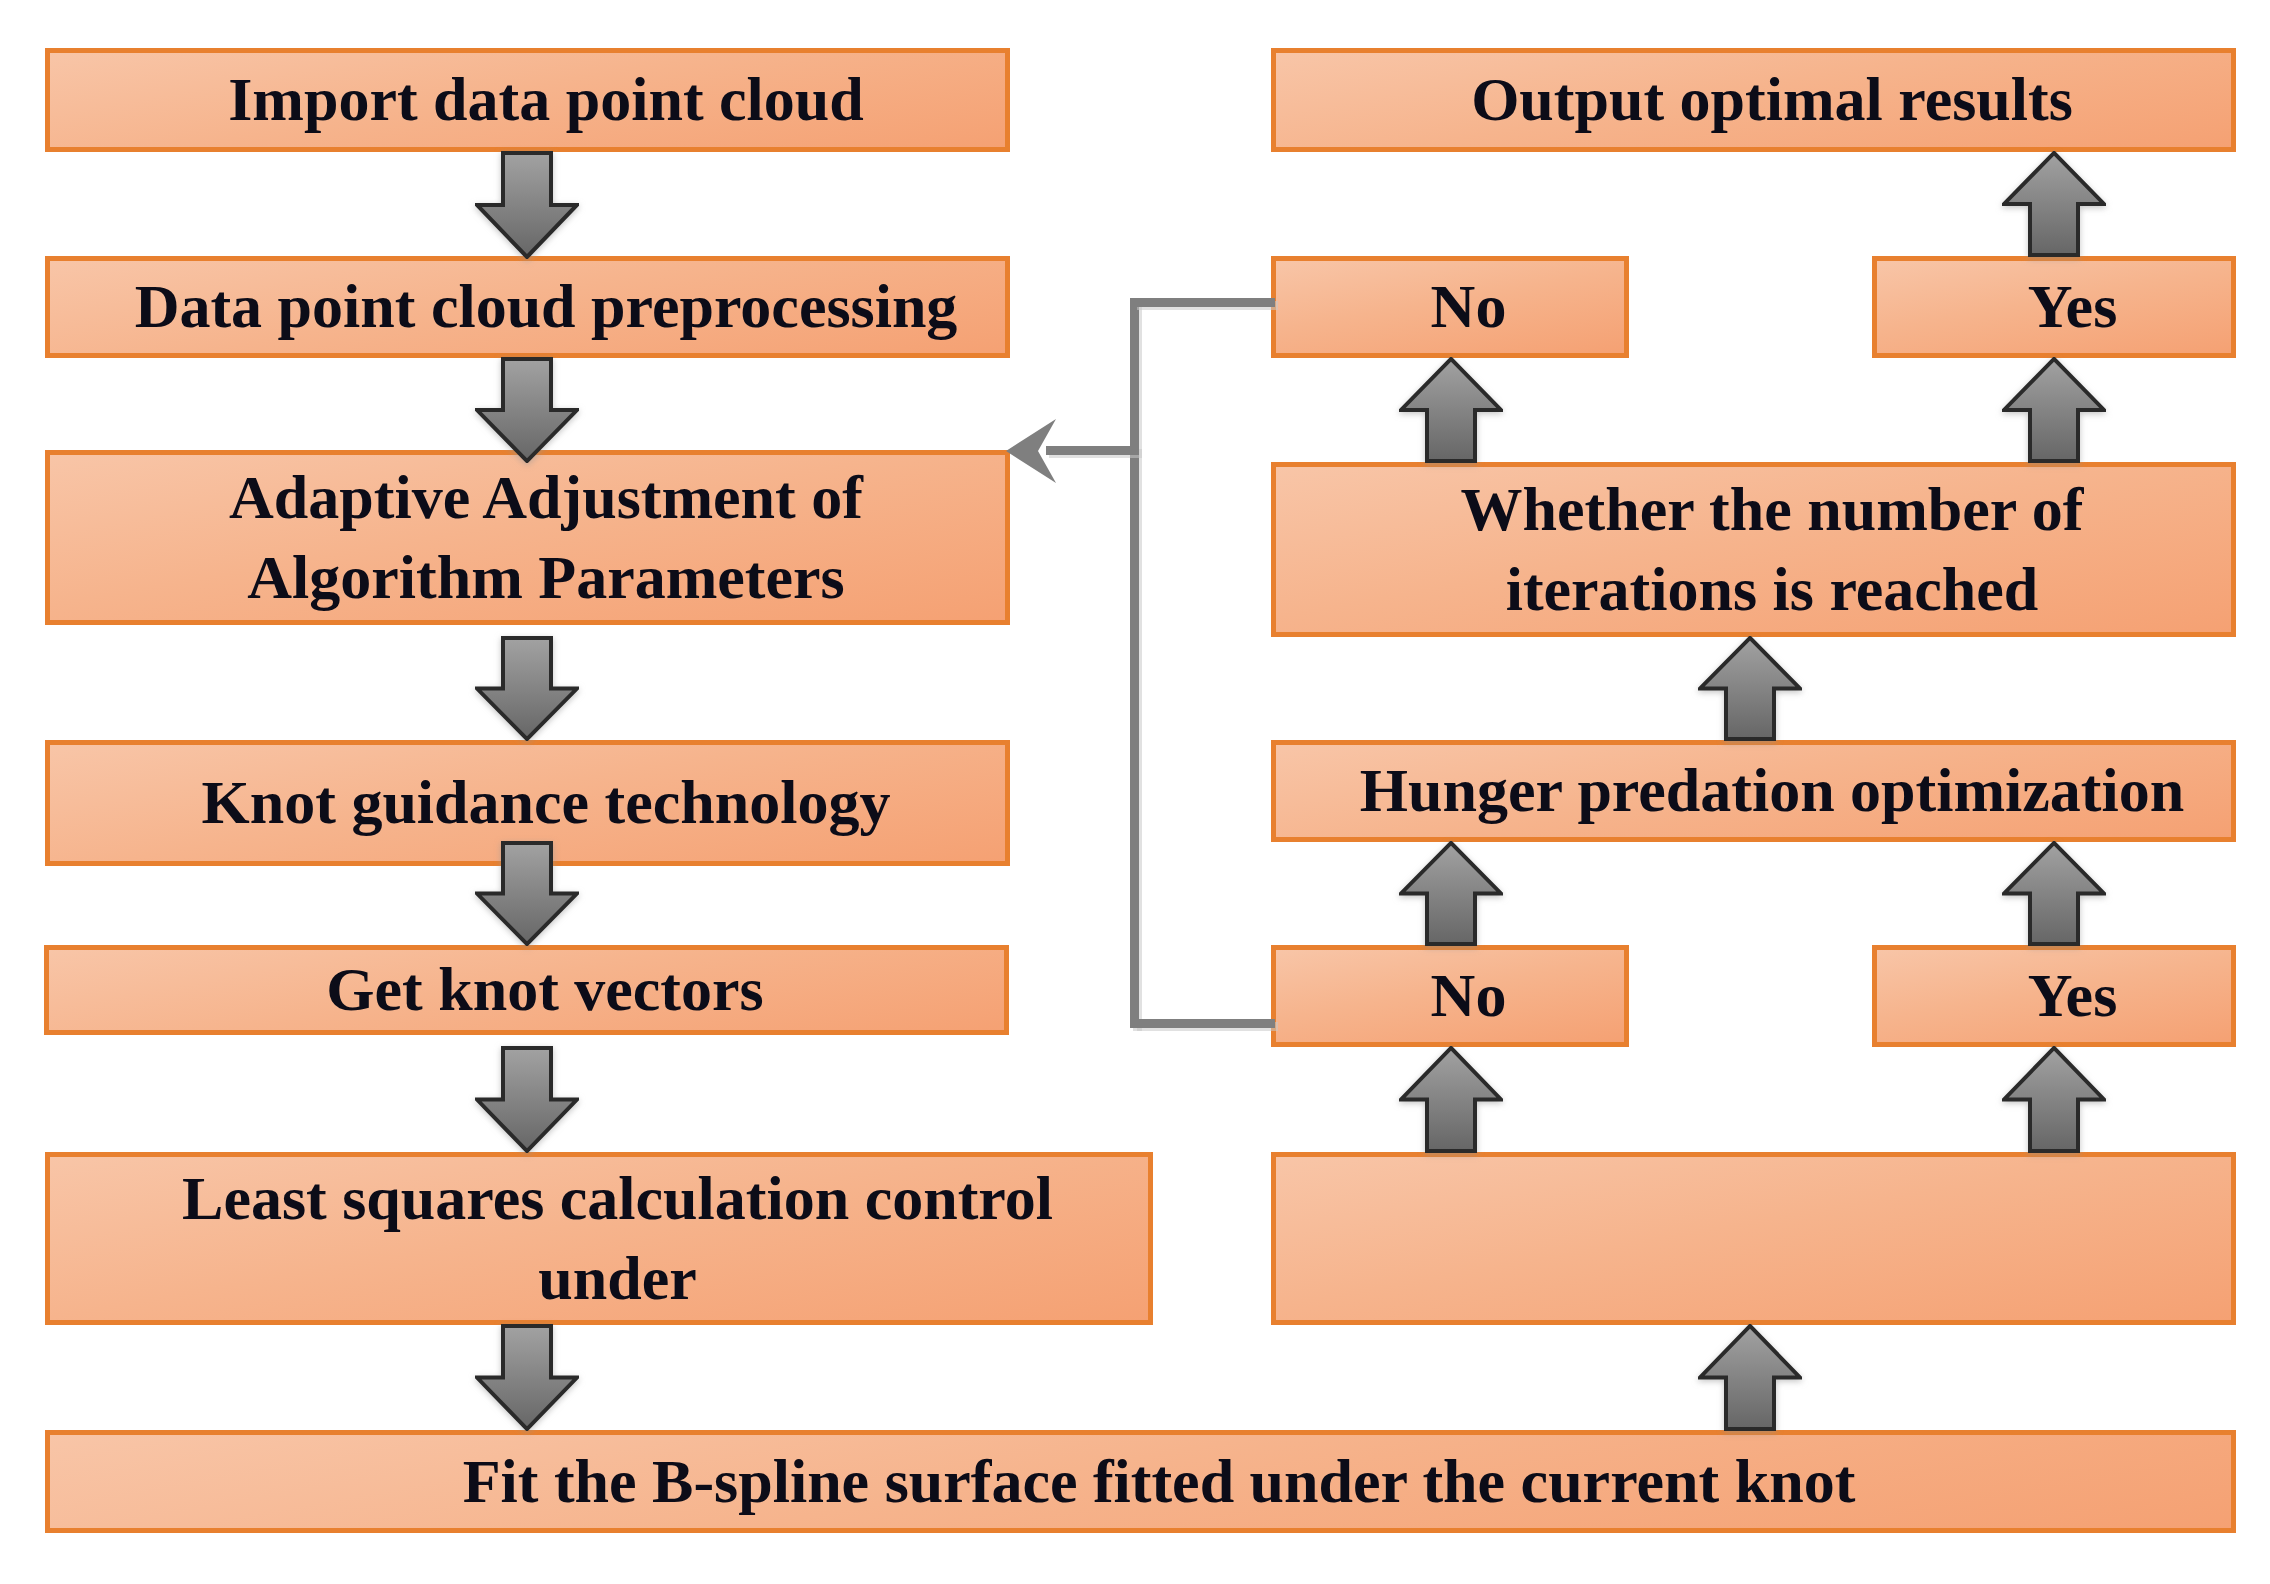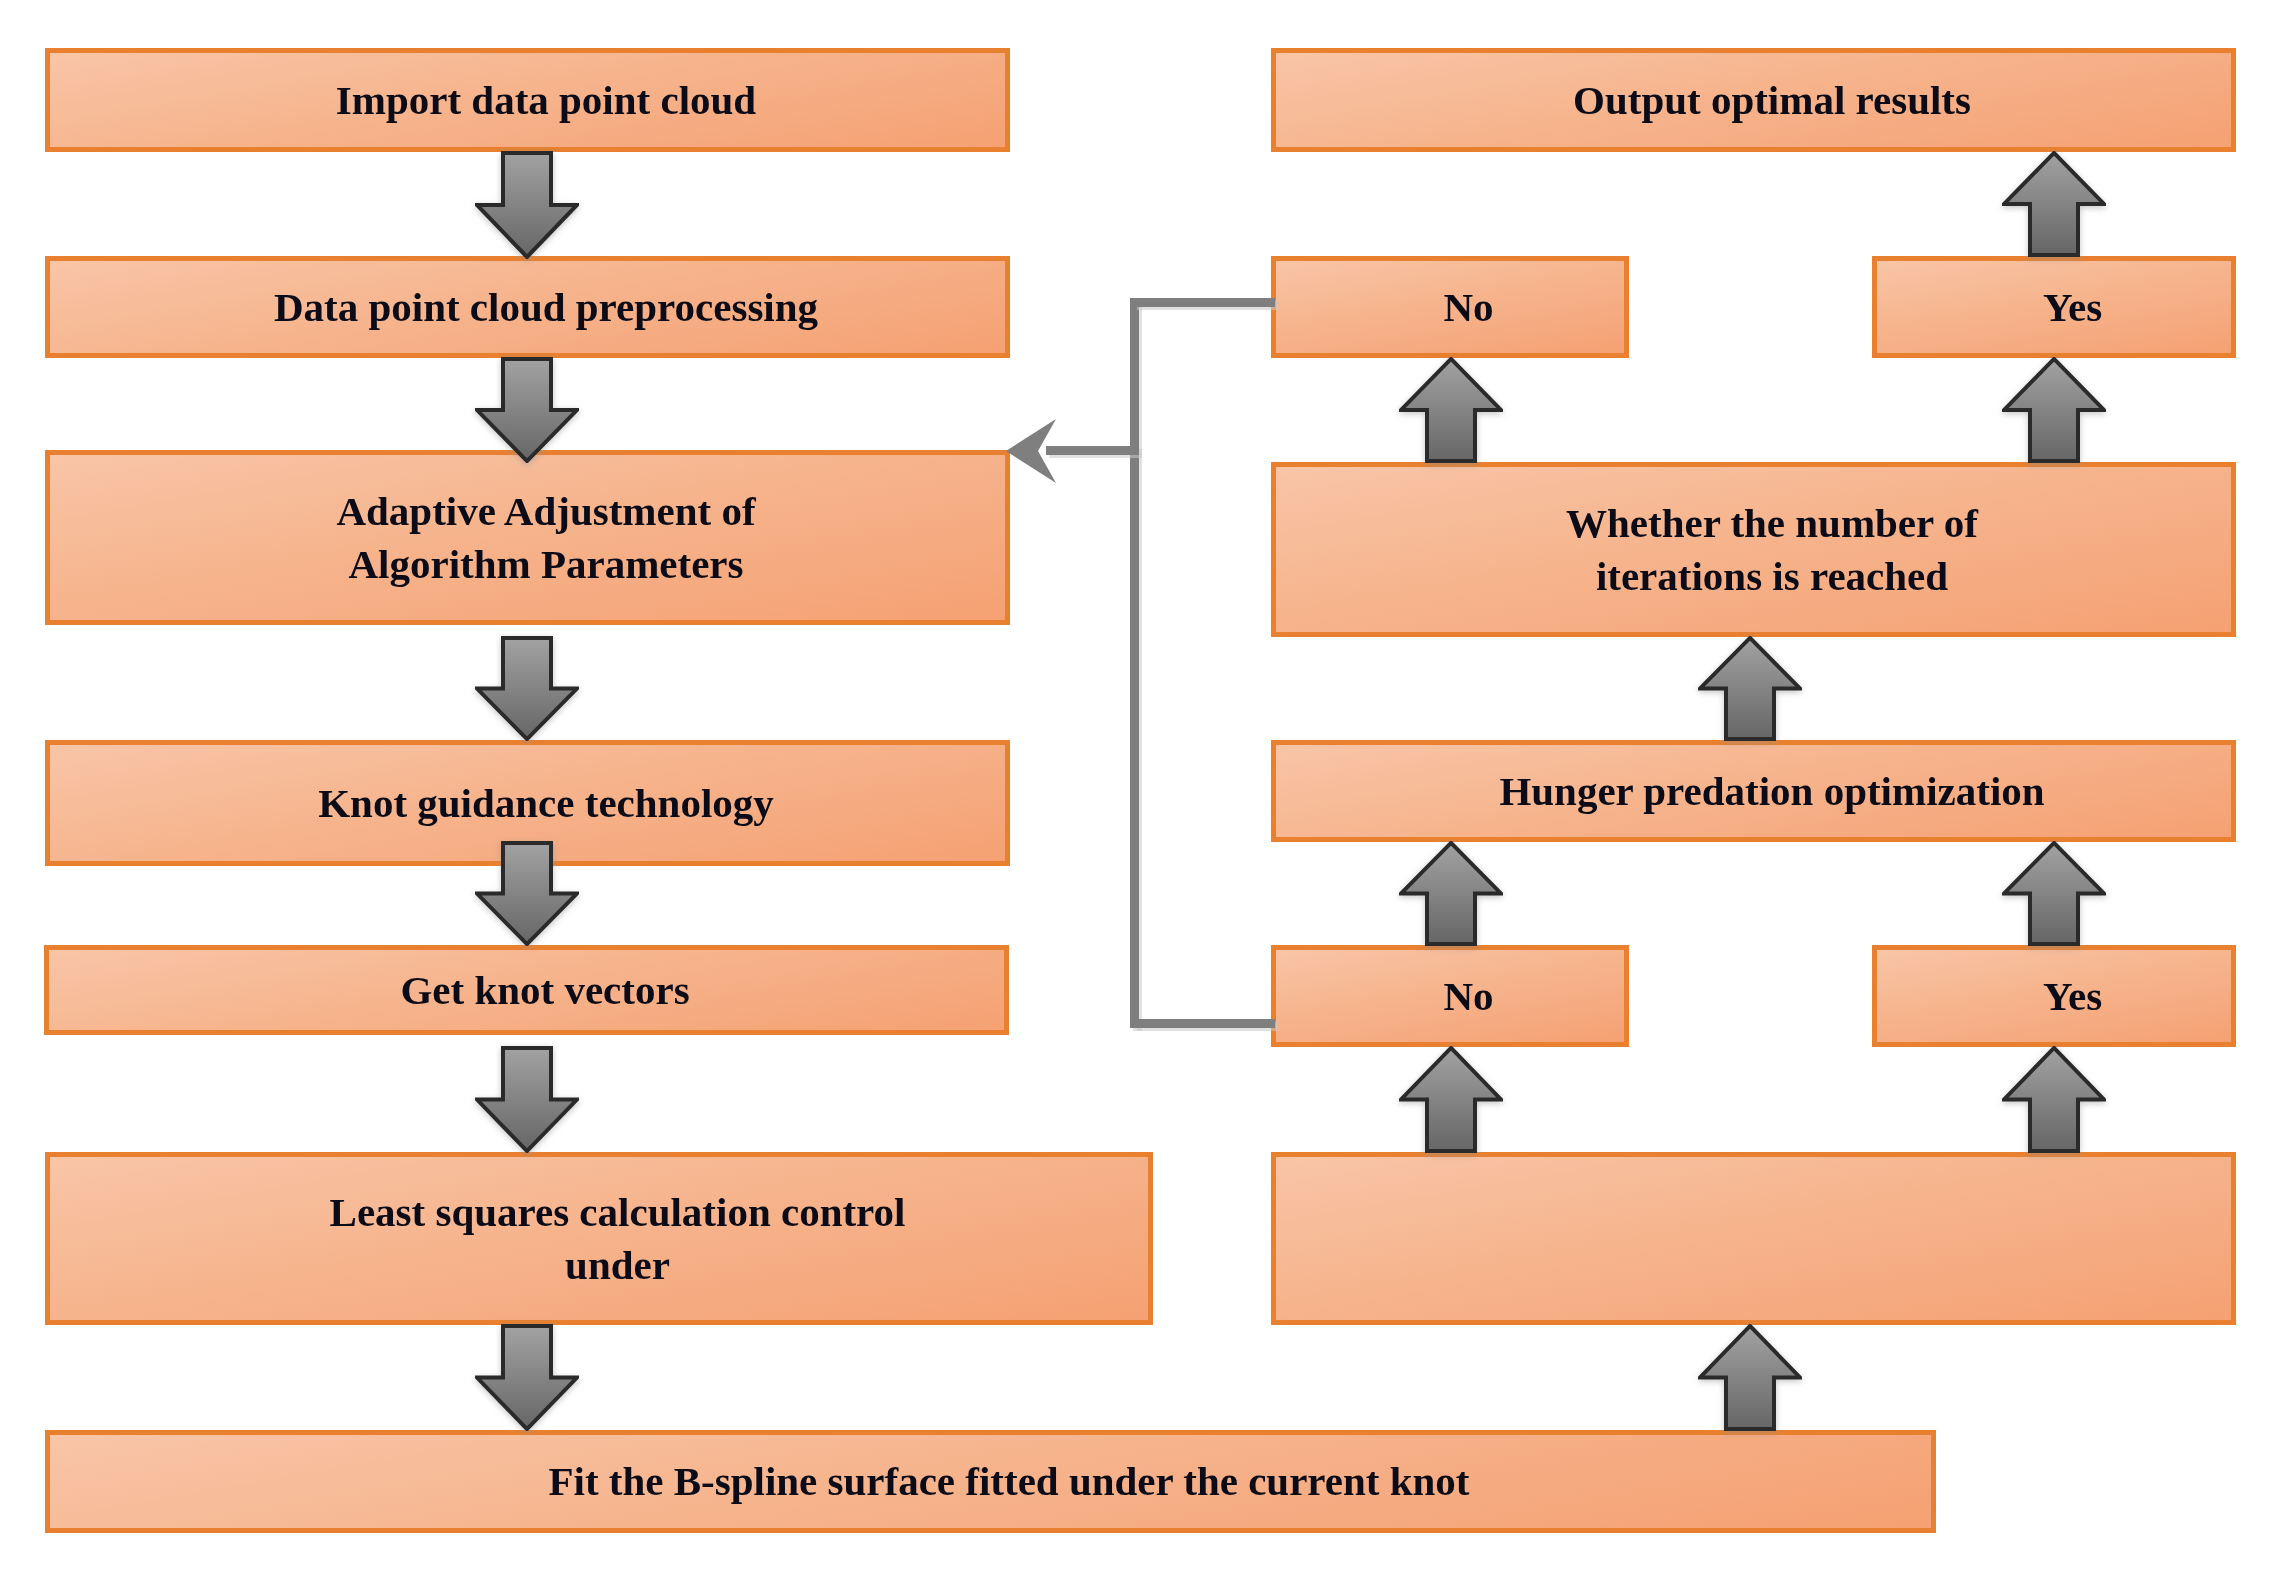--- a/index.html
+++ b/index.html
@@ -6,21 +6,21 @@
   .canvas{
     position:relative;width:2270px;height:1584px;background:#ffffff;overflow:hidden;
     font-family:"Liberation Serif","DejaVu Serif",serif;
   }
   .box{
     position:absolute;box-sizing:border-box;
     border:5px solid #e8802f;
     background:linear-gradient(170deg,#f8c5a7 0%,#f6b48d 45%,#f5a173 100%);
     display:flex;flex-direction:column;align-items:center;justify-content:center;
     text-align:center;
-    color:#0c0c18;font-weight:bold;font-size:41px;line-height:1.28;padding-left:37px;
+    color:#0c0c18;font-weight:bold;font-size:62px;line-height:1.28;padding-left:37px;
   }
   .box span{display:block;white-space:nowrap;}
   .arrow{position:absolute;}
   .conn{position:absolute;background:#7f7f7f;box-shadow:3px 3px 0 rgba(200,200,200,.55);}
   .chev{position:absolute;}
   svg.blk{filter:drop-shadow(0 2px 3px rgba(150,150,150,.55));}
 </style>
 </head>
 <body>
 
@@ -86,21 +86,21 @@
     <span>No</span>
   </div>
 
   <div class="box" style="left:1872px;top:945px;width:364px;height:102px">
     <span>Yes</span>
   </div>
 
   <div class="box" style="left:1271px;top:1152px;width:965px;height:173px">
   </div>
 
-  <div class="box" style="left:45px;top:1430px;width:1891px;height:103px">
+  <div class="box" style="left:45px;top:1430px;width:2191px;height:103px">
     <span>Fit the B-spline surface fitted under the current knot</span>
   </div>
 
   <svg class="arrow blk" style="left:475px;top:151px" width="104" height="108" viewBox="0 0 104 108" preserveAspectRatio="none">
     <polygon points="28,2 76,2 76,54 102,54 52,106 2,54 28,54" fill="url(#agrad)" stroke="#2a2a2a" stroke-width="4"></polygon>
   </svg>
   <svg class="arrow blk" style="left:475px;top:357px" width="104" height="106" viewBox="0 0 104 108" preserveAspectRatio="none">
     <polygon points="28,2 76,2 76,54 102,54 52,106 2,54 28,54" fill="url(#agrad)" stroke="#2a2a2a" stroke-width="4"></polygon>
   </svg>
   <svg class="arrow blk" style="left:475px;top:636px" width="104" height="105" viewBox="0 0 104 108" preserveAspectRatio="none">

